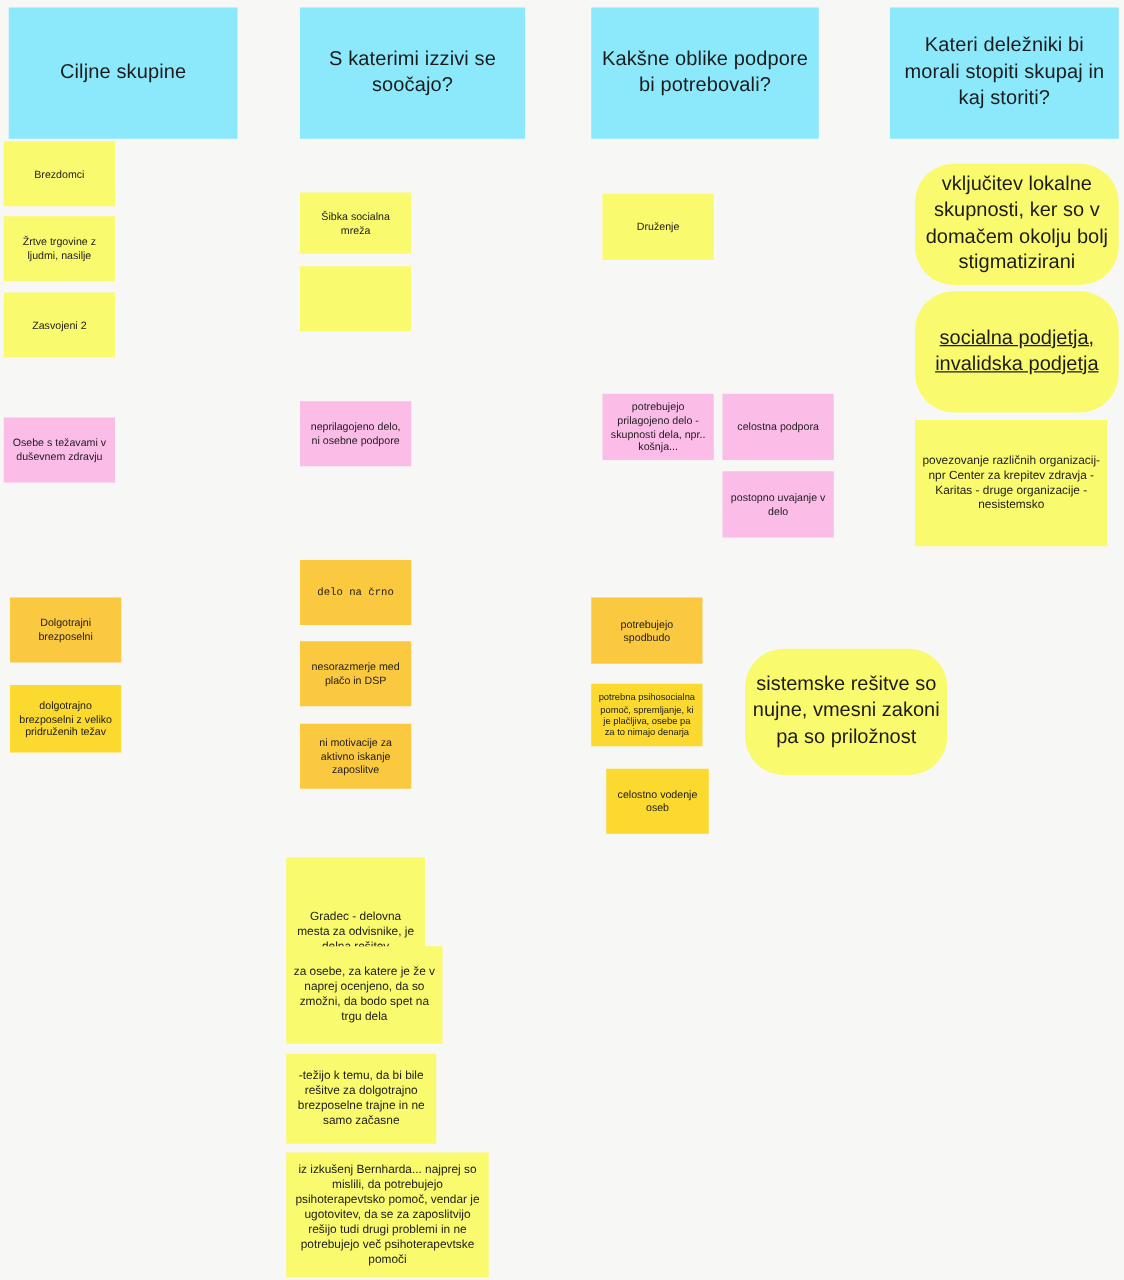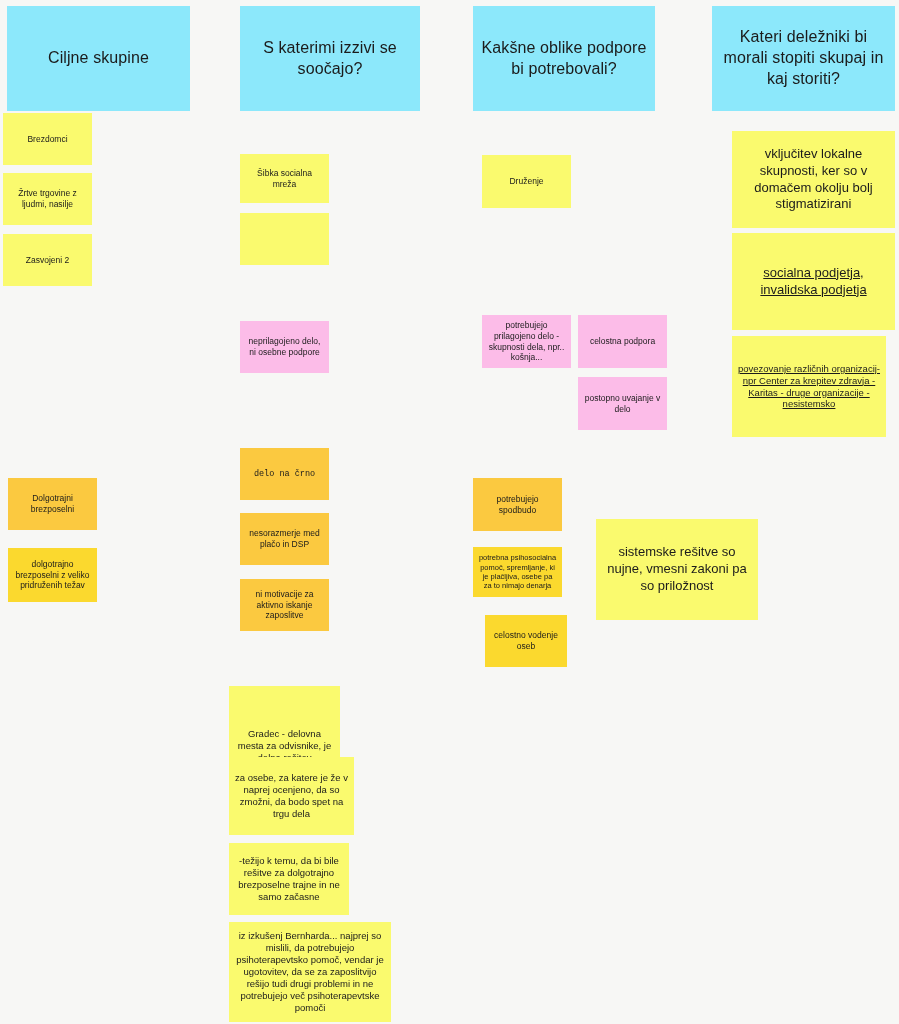--- a/index.html
+++ b/index.html
@@ -39,38 +39,41 @@
     white-space: pre-line;
   }
   .header-note {
     font-size: 16px;
     line-height: 1.3;
     font-weight: 400;
     letter-spacing: 0.1px;
   }
   .small-note { font-size: 8.5px; }
   .mid-note   { font-size: 9.5px; }
-  .big-note   { font-size: 13px; line-height: 1.3; }
+  .big-note   { font-size: 16px; line-height: 1.3; border-radius: 31px; }
   .tiny-note  { font-size: 7.5px; }
 </style>
 </head>
 <body>
 
 <div id="board">
     <div class="note header-note" style="left: 7px; top: 6px; width: 183px; height: 105px; background: rgb(140, 232, 251);">
       <span>Ciljne skupine</span>
     </div>
     <div class="note small-note" style="left: 3px; top: 113px; width: 89px; height: 52px; background: rgb(250, 250, 110);">
       <span>Brezdomci</span>
     </div>
     <div class="note small-note" style="left: 3px; top: 173px; width: 89px; height: 52px; background: rgb(250, 250, 110);">
       <span>Žrtve trgovine z ljudmi, nasilje</span>
     </div>
     <div class="note small-note" style="left: 3px; top: 234px; width: 89px; height: 52px; background: rgb(250, 250, 110);">
       <span>Zasvojeni 2</span>
+    </div>
+    <div class="note small-note" style="left: 3px; top: 334px; width: 89px; height: 52px; background: rgb(252, 188, 232);">
+      <span>Osebe s težavami v duševnem zdravju</span>
     </div>
     <div class="note small-note" style="left: 8px; top: 478px; width: 89px; height: 52px; background: rgb(251, 201, 64);">
       <span>Dolgotrajni brezposelni</span>
     </div>
     <div class="note small-note" style="left: 8px; top: 548px; width: 89px; height: 54px; background: rgb(251, 217, 46);">
       <span>dolgotrajno brezposelni z veliko pridruženih težav</span>
     </div>
     <div class="note header-note" style="left: 240px; top: 6px; width: 180px; height: 105px; background: rgb(140, 232, 251);">
       <span>S katerimi izzivi se soočajo?</span>
     </div>
@@ -133,16 +136,16 @@
     </div>
     <div class="note header-note" style="left: 712px; top: 6px; width: 183px; height: 105px; background: rgb(140, 232, 251);">
       <span>Kateri deležniki bi morali stopiti skupaj in kaj storiti?</span>
     </div>
     <div class="note big-note" style="left: 732px; top: 131px; width: 163px; height: 97px; background: rgb(250, 250, 110);">
       <span>vključitev lokalne skupnosti, ker so v domačem okolju bolj stigmatizirani</span>
     </div>
     <div class="note big-note" style="left: 732px; top: 233px; width: 163px; height: 97px; background: rgb(250, 250, 110); text-decoration: underline;">
       <span>socialna podjetja, invalidska podjetja</span>
     </div>
-    <div class="note mid-note" style="left: 732px; top: 336px; width: 154px; height: 101px; background: rgb(250, 250, 110); text-decoration: underline;">
+    <div class="note mid-note" style="left: 732px; top: 336px; width: 154px; height: 101px; background: rgb(250, 250, 110);">
       <span>povezovanje različnih organizacij- npr Center za krepitev zdravja - Karitas - druge organizacije - nesistemsko</span>
     </div>
   </div>
 
 </body></html>

